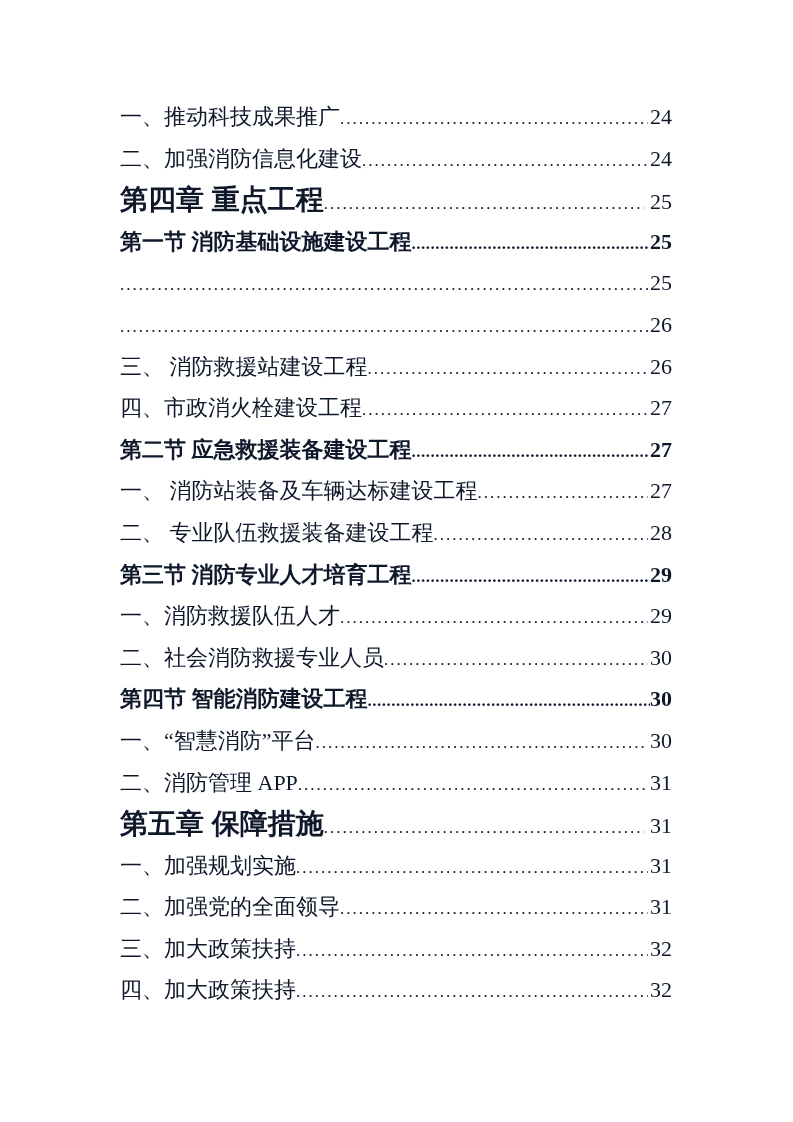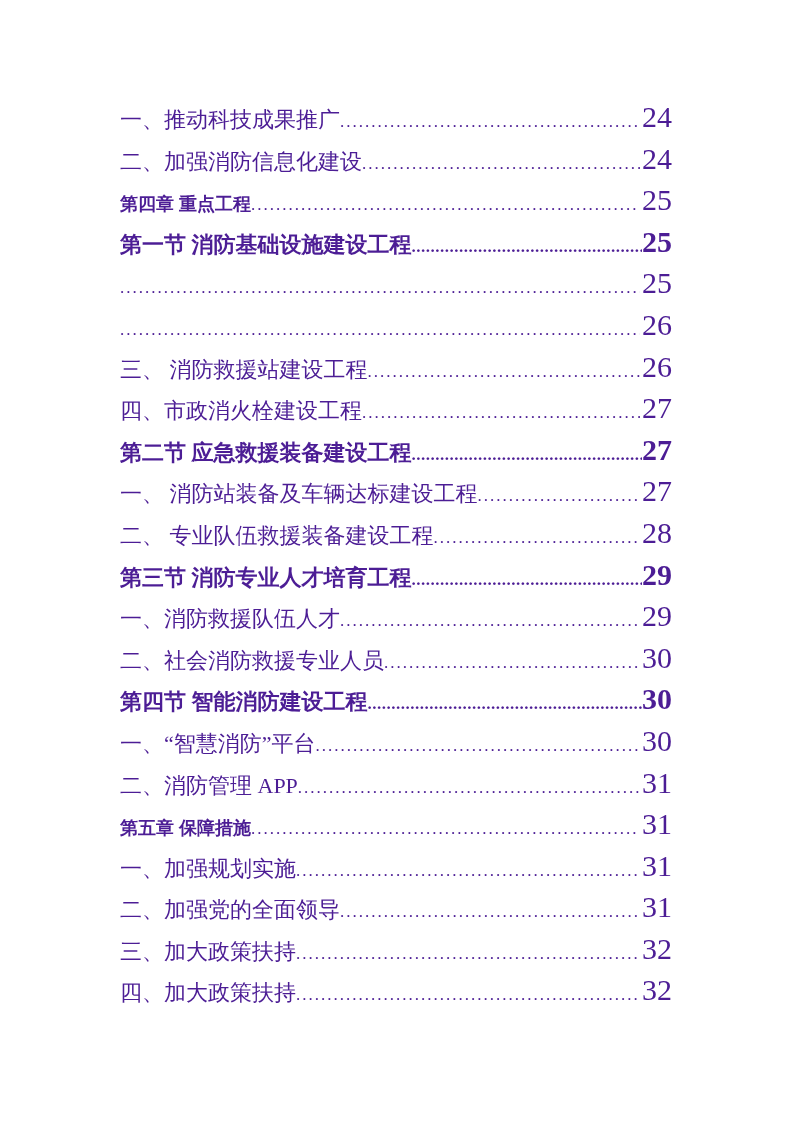--- a/index.html
+++ b/index.html
@@ -6,21 +6,21 @@
     margin: 0;
     padding: 0;
     background: #ffffff;
   }
   .page {
     position: relative;
     width: 793px;
     height: 1122px;
     background: #ffffff;
     overflow: hidden;
-    color: #4c1d95;
+    color: #0f172a;
   }
   .toc {
     position: absolute;
     top: 96px;
     left: 120px;
     right: 121px;
   }
   .row {
     display: flex;
     align-items: baseline;
@@ -37,38 +37,38 @@
     overflow: hidden;
     white-space: nowrap;
     line-height: 41.6px;
     min-width: 12px;
   }
   .row .p {
     white-space: nowrap;
     line-height: 41.6px;
     flex: 0 0 auto;
     font-family: "Liberation Serif", serif;
-    font-size: 30px;
+    font-size: 22px;
   }
   
   .row.item .t {
     font-family: "Liberation Serif", serif;
     font-size: 22px;
     font-weight: 400;
   }
   .row.item .dots {
     font-family: "Liberation Serif", serif;
     font-size: 17px;
     letter-spacing: 2px;
   }
   .row.item .p { padding-left: 2px; }
   
   .row.chapter .t {
     font-family: "Liberation Sans", sans-serif;
-    font-size: 18px;
+    font-size: 28px;
     font-weight: 700;
   }
   .row.chapter .dots {
     font-family: "Liberation Serif", serif;
     font-size: 17px;
     letter-spacing: 2px;
   }
   .row.chapter .p { padding-left: 6px; }
   
   .row.section .t {

